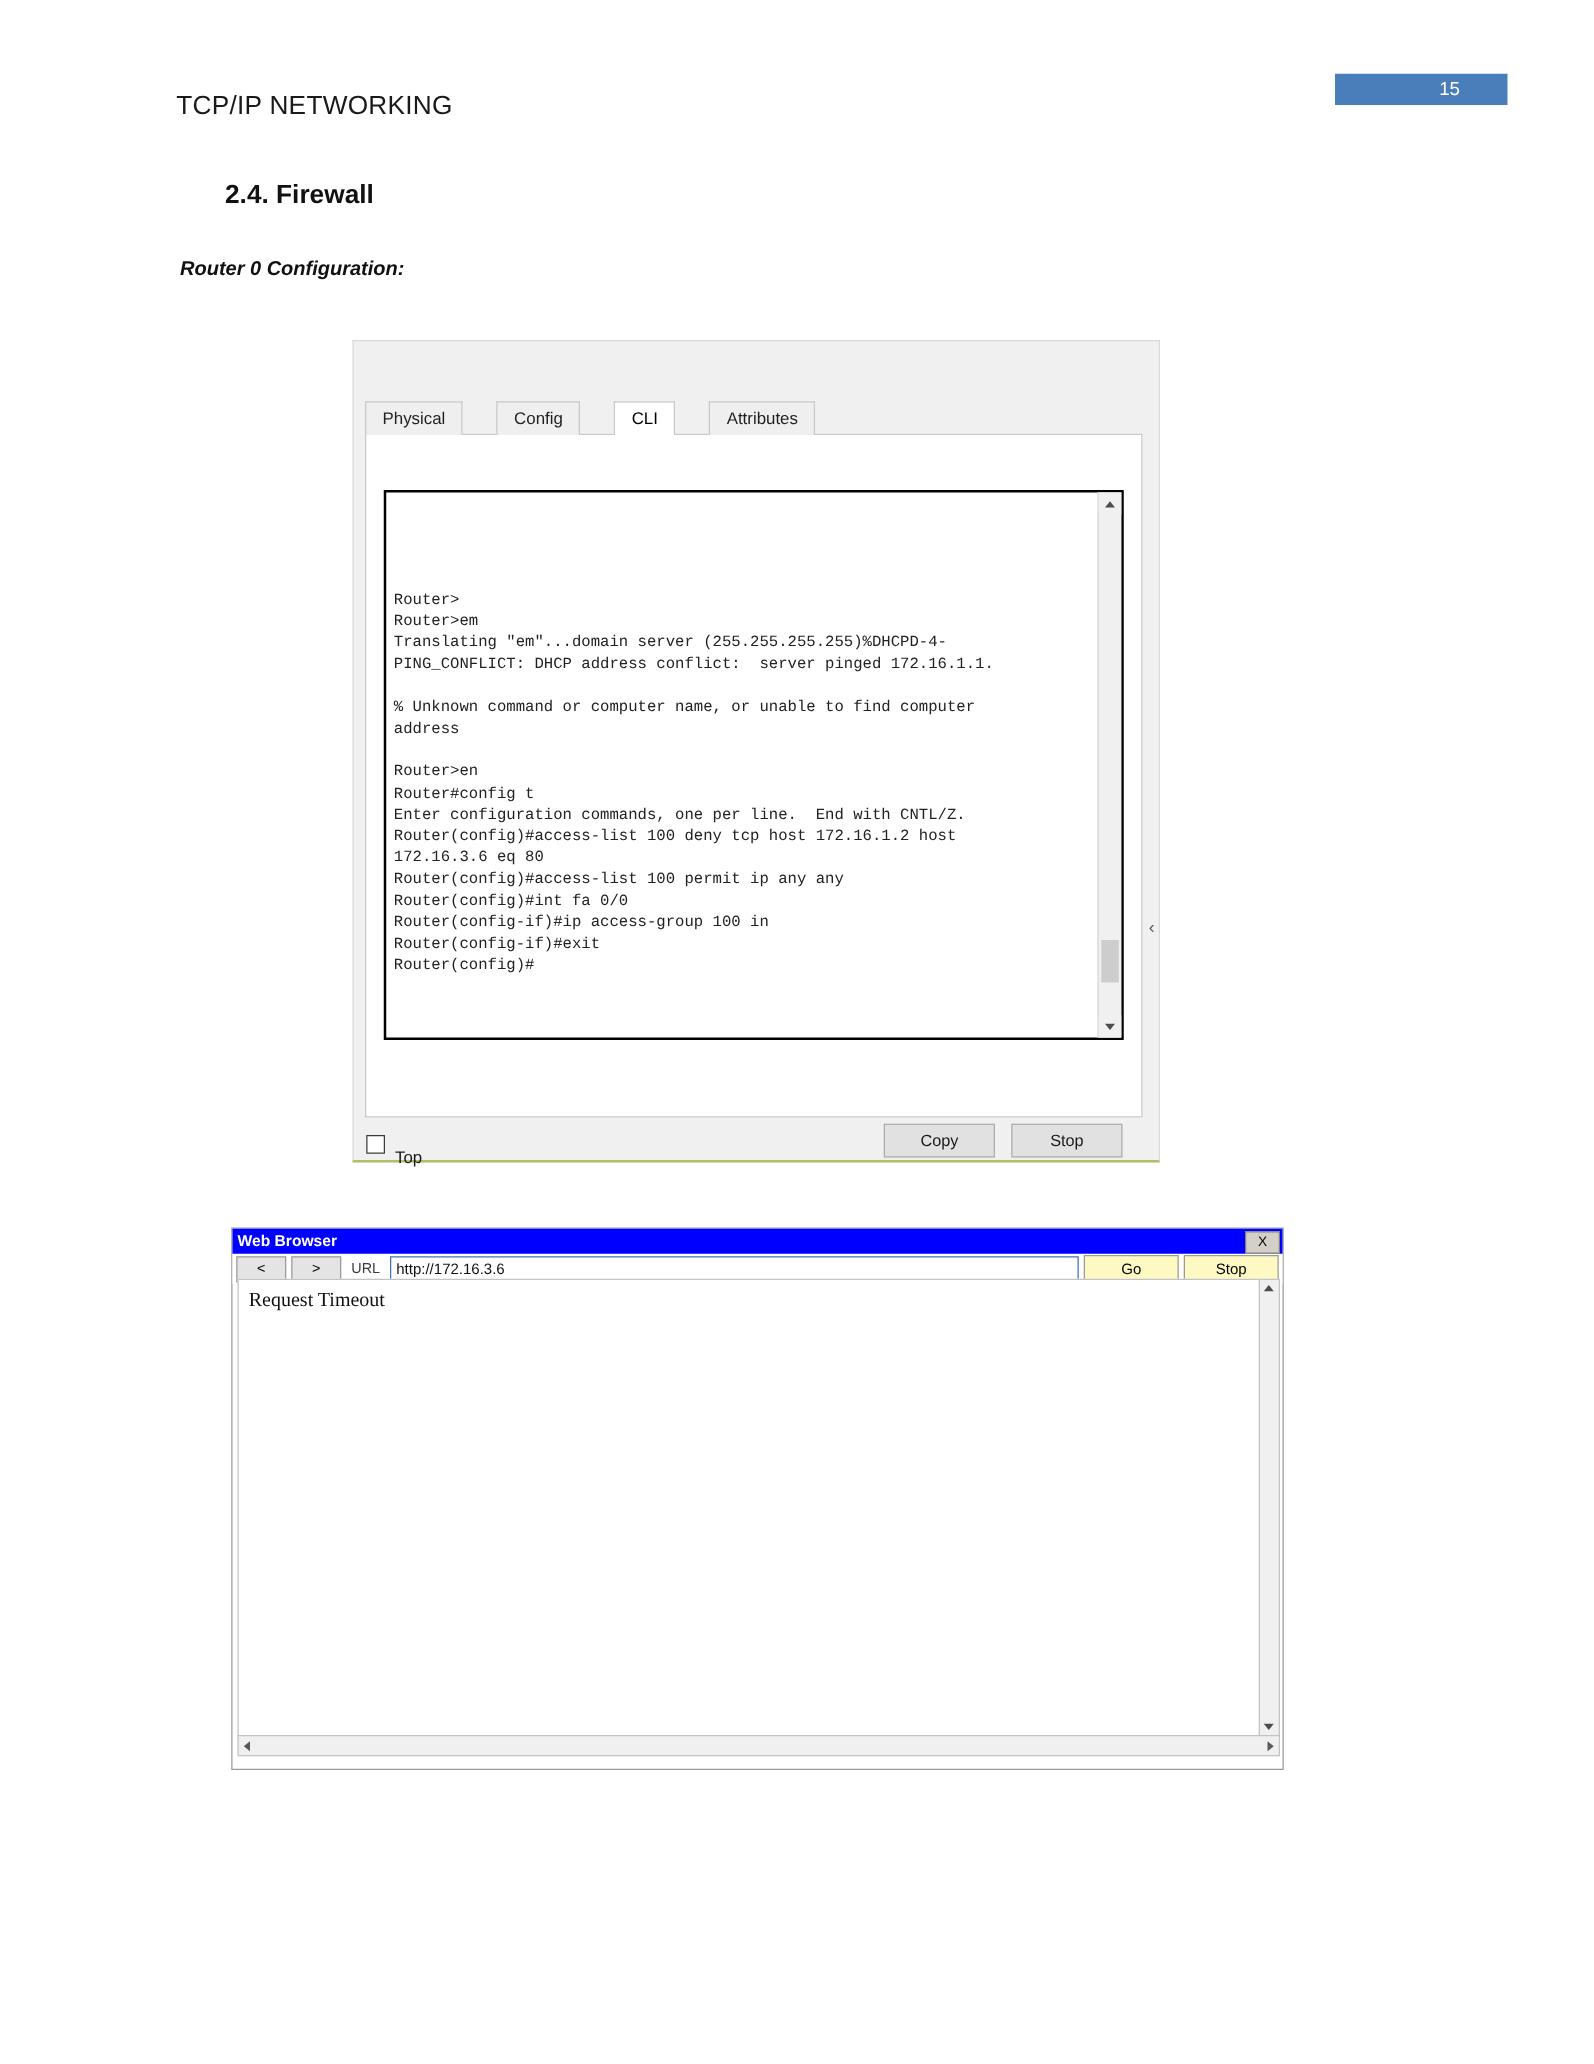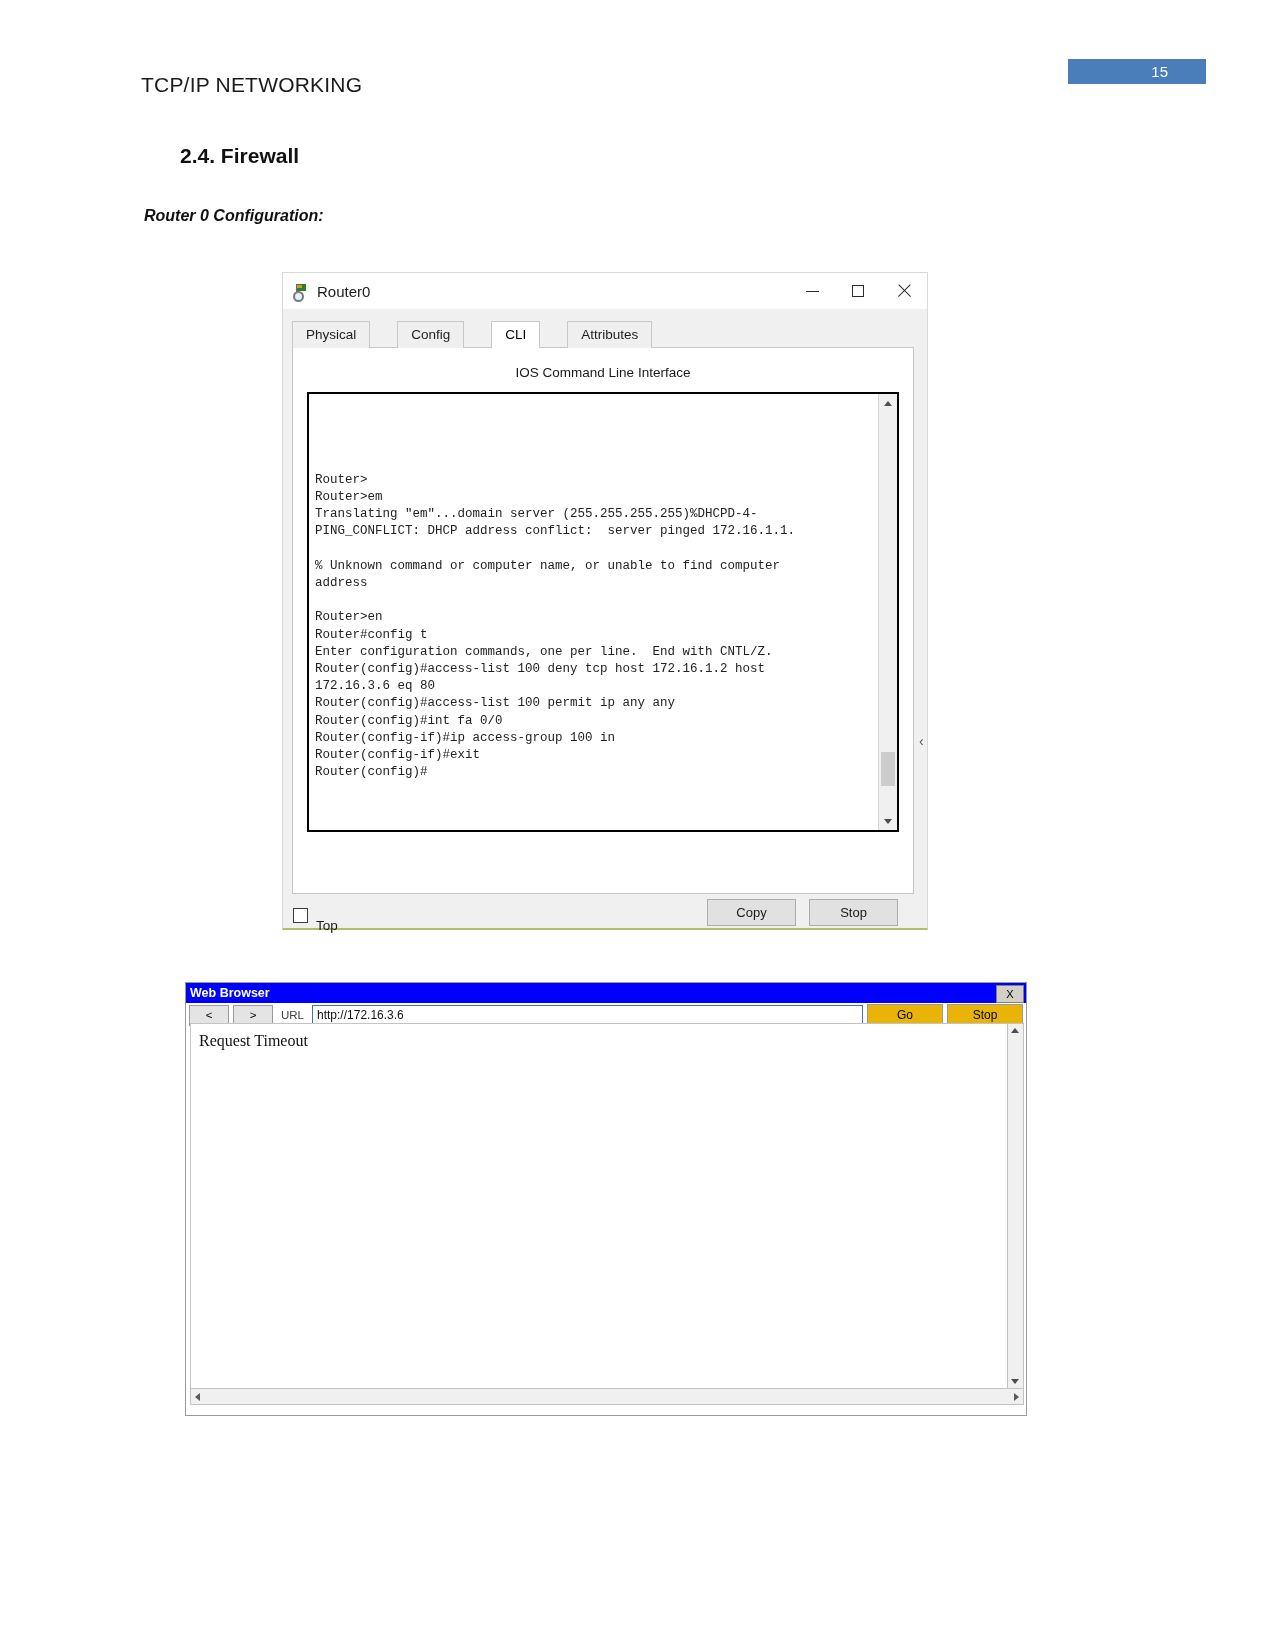--- a/index.html
+++ b/index.html
@@ -155,21 +155,21 @@
     width:38px; height:19px; background:#e4e4e4; border:1px solid #9b9b9b;
     font-size:11.5px; display:flex; align-items:center; justify-content:center; color:#000;
   }
   .br-urllabel{ font-size:11.5px; color:#3d3d3d; padding:0 4px; }
   .br-urlinput{
     flex:1; height:20px; border:1px solid #3b72c4; background:#ffffff;
     font-size:12px; color:#111; display:flex; align-items:center; padding-left:4px;
     box-sizing:border-box;
   }
   .br-actionbtn{
-    width:74px; height:20px; background:#eab308; border:1px solid #9b9b9b;
+    width:74px; height:20px; background:#fef9c3; border:1px solid #9b9b9b;
     font-size:12px; display:flex; align-items:center; justify-content:center; color:#000;
   }
   .br-body{
     position:absolute; left:4px; top:40px; width:834px; height:382px;
     box-sizing:border-box; display:flex; flex-direction:column;
   }
   .br-content-row{ flex:1; display:flex; }
   .br-page{
     flex:1; background:#ffffff; border:1px solid #c3c3c3; border-right:none;
     padding:8px 0 0 8px; box-sizing:border-box;
@@ -194,50 +194,29 @@
 </head>
 <body>
 
 <div class="page-badge">15</div>
 <div class="doc-header">TCP/IP NETWORKING</div>
 <div class="h-section">2.4. Firewall</div>
 <div class="h-sub">Router 0 Configuration:</div>
 
 <div class="router-window">
 
-  <div class="rw-titlebar">
-    <span class="rw-icon">
-      <span class="flagpole"></span>
-        <span class="flag"></span>
-        <span class="flag2"></span>
-        <span class="lens"></span>
-    </span>
-    <span class="rw-title">Router0</span>
-    <span class="rw-winbtns">
-      <span class="rw-winbtn">
-          <i class="glyph-min"></i>
-        </span>
-      <span class="rw-winbtn">
-          <i class="glyph-max"></i>
-        </span>
-      <span class="rw-winbtn">
-          <i class="glyph-close"></i>
-        </span>
-    </span>
-  </div>
 
   <div class="rw-tabs">
     <div class="rw-tab">Physical</div>
     <div class="rw-tab">Config</div>
     <div class="rw-tab active">CLI</div>
     <div class="rw-tab">Attributes</div>
   </div>
 
   <div class="rw-panel">
-    <div class="rw-panel-title">IOS Command Line Interface</div>
 
     <div class="terminal">
       <div class="terminal-text">
 
 
 
 Router&gt;
 Router&gt;em
 Translating "em"...domain server (255.255.255.255)%DHCPD-4-
 PING_CONFLICT: DHCP address conflict:  server pinged 172.16.1.1.

